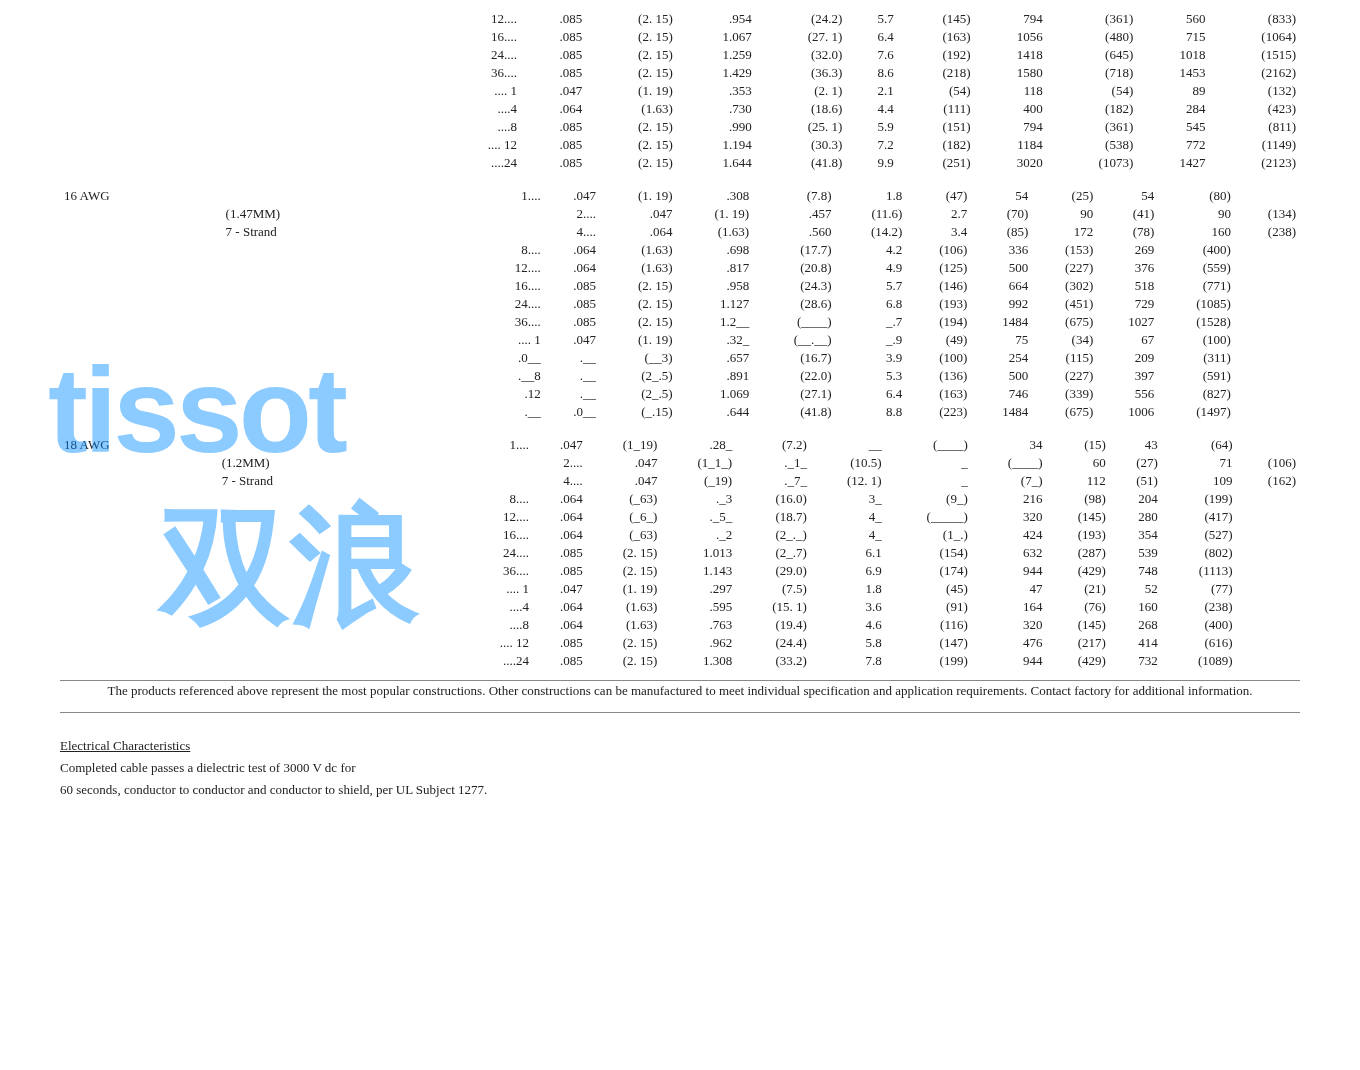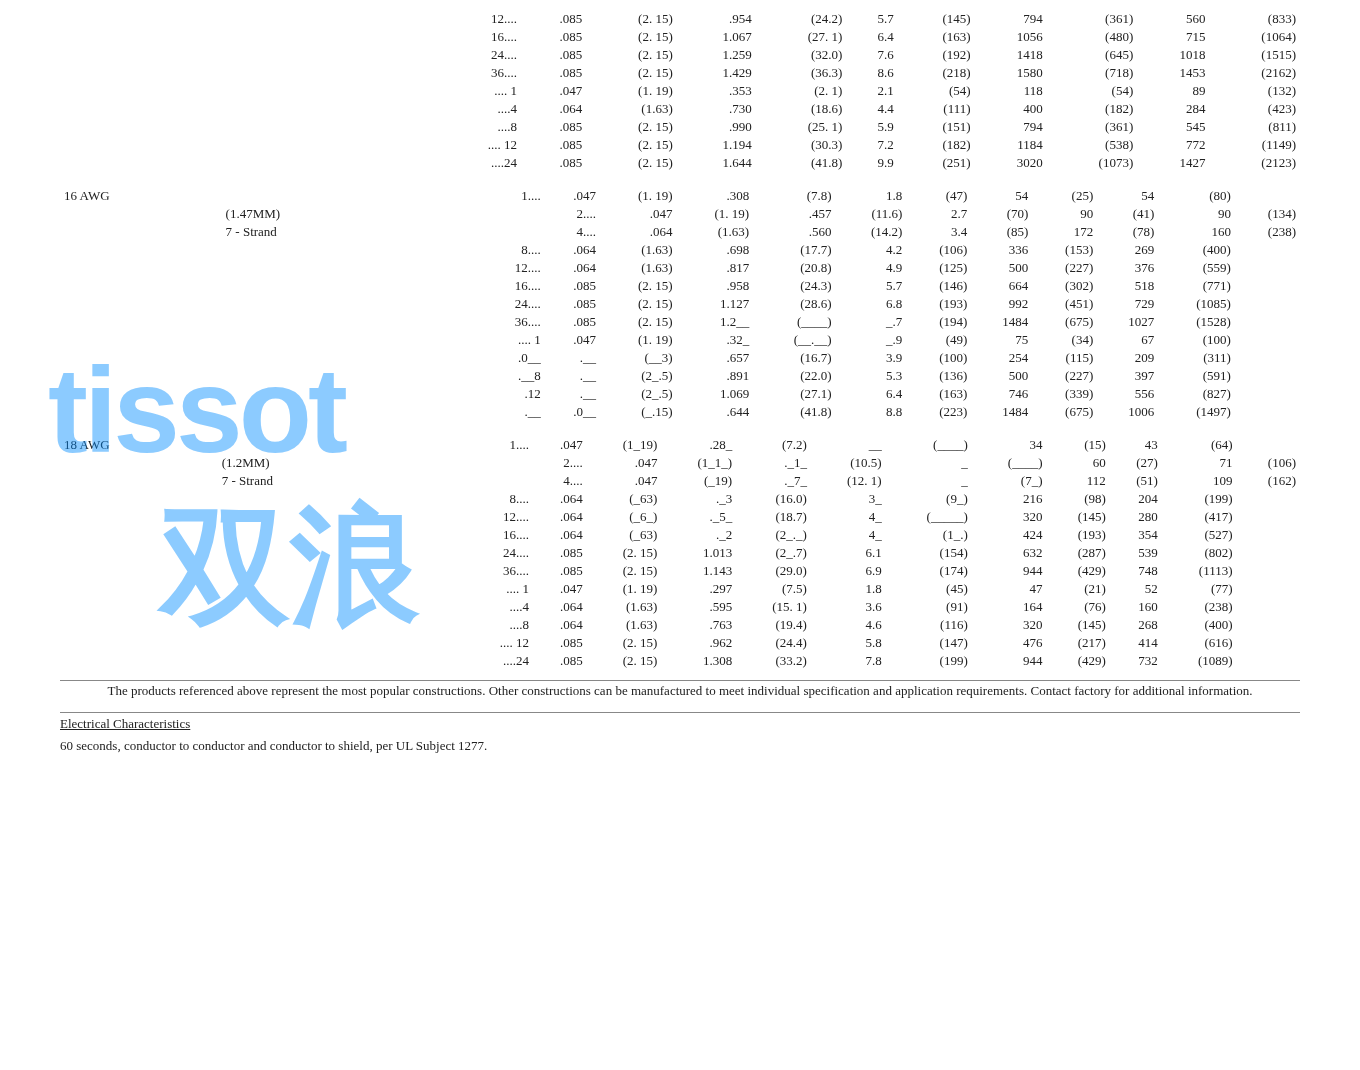--- a/index.html
+++ b/index.html
@@ -33,21 +33,21 @@
     .footer-note {
       border-top: 1px solid #888;
       padding-top: 0;
       margin-top: 10px;
       text-align: center;
       font-size: 13px;
       line-height: 1.6;
     }
     .electrical-section {
       border-top: 1px solid #888;
-      padding-top: 0;
+      padding-top: 22px;
       margin-top: 10px;
       font-size: 13px;
       line-height: 1.7;
     }
     .electrical-section .title {
       text-decoration: underline;
     }
     .watermark {
       position: fixed;
       top: 350px;
@@ -620,14 +620,15 @@
       </tr>
     </tbody>
 </table>
 
 <div class="footer-note">
   <p>The products referenced above represent the most popular constructions.  Other constructions can be manufactured to meet individual specification and application requirements.  Contact factory for additional information.</p>
 </div>
 
 <div class="electrical-section">
   <div class="title">Electrical    Characteristics</div>
+  <div>Completed cable passes a dielectric test of 3000 V dc for</div>
   <div>60 seconds, conductor to conductor and conductor to shield, per UL Subject 1277.</div>
 </div>
 
 </body></html>

